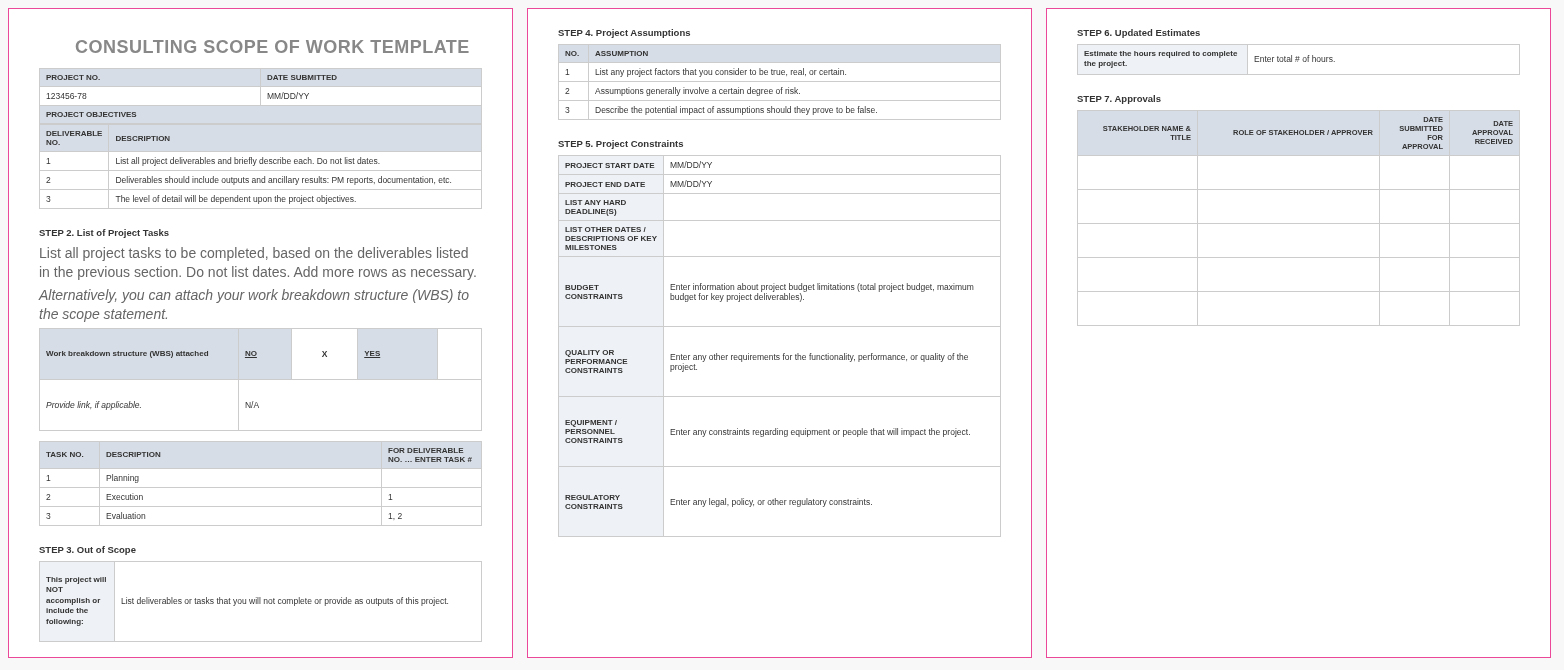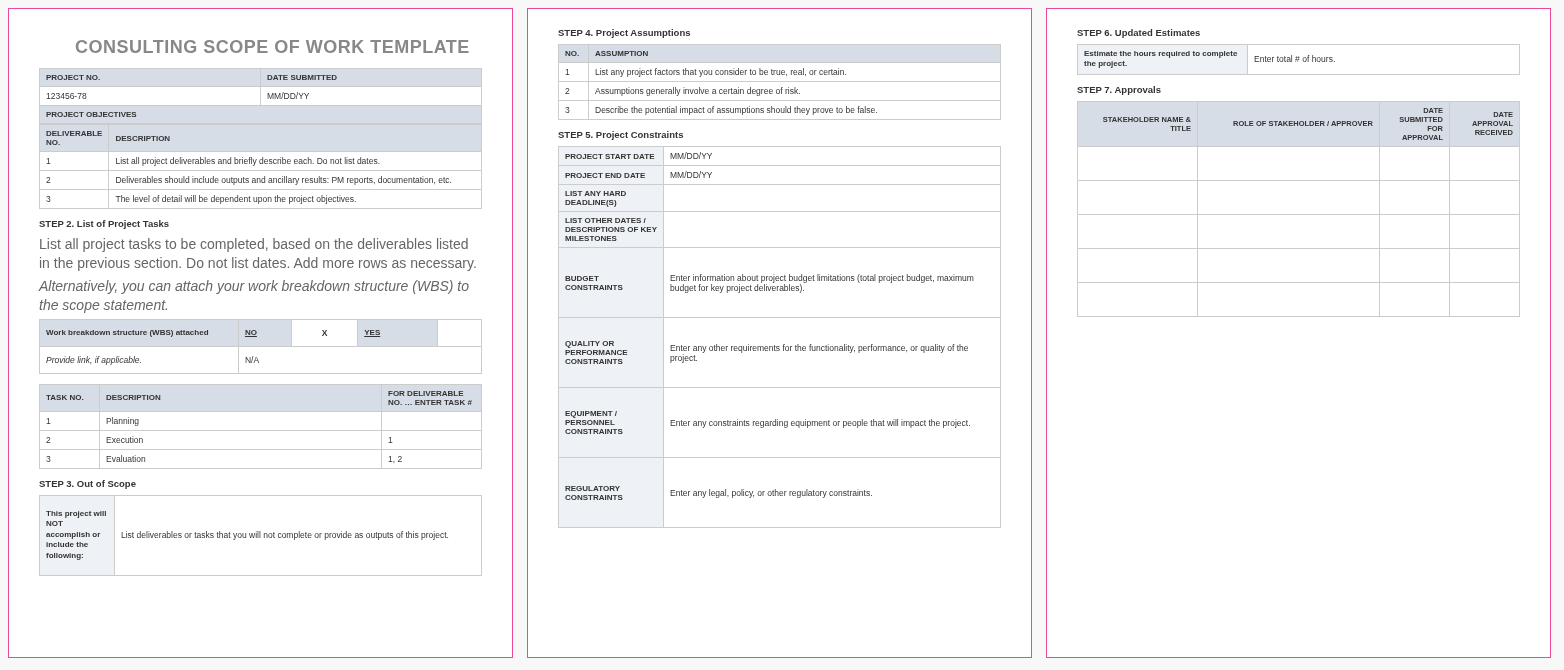--- a/index.html
+++ b/index.html
@@ -26,21 +26,21 @@
     font-weight: 700;
     color: #888;
     letter-spacing: 0.5px;
     margin-bottom: 10px;
     margin-left: 36px;
   }
   .step-title {
     font-size: 9.5px;
     font-weight: 700;
     color: #333;
-    margin-top: 9px;
+    margin-top: 18px;
     margin-bottom: 6px;
   }
   .step-title.first { margin-top: 0; }
   .subtext {
     font-size: 14px;
     color: #666;
     margin-bottom: 4px;
     line-height: 1.35;
   }
   .subtext.italic { font-style: italic; }
@@ -67,21 +67,21 @@
     font-size: 8px;
     color: #333;
     width: 105px;
     vertical-align: middle;
   }
   .lbl-cell.tall { height: 70px; }
   .num-col { width: 30px; }
   .task-col { width: 60px; }
   .center { text-align: left; text-decoration: underline; }
   .objective-row td { font-size: 8.5px; }
-  .wbs-table td, .wbs-table th { padding: 8px 6px; }
+  .wbs-table td, .wbs-table th { padding: 20px 6px; }
   .wbs-x { font-weight: 700; text-align: center; }
   .link-row td { font-style: italic; }
   .oos-table .lbl-cell { width: 75px; line-height: 1.3; }
   .oos-table td { height: 80px; }
   .approvals th { font-size: 7.5px; text-align: right; }
   .approvals td { height: 34px; }
   .approvals .col1 { width: 120px; }
   .approvals .col3 { width: 70px; }
   .approvals .col4 { width: 70px; }
   .estimate-table .lbl-cell { width: 170px; font-weight:700; font-size:8px; line-height:1.3;}

